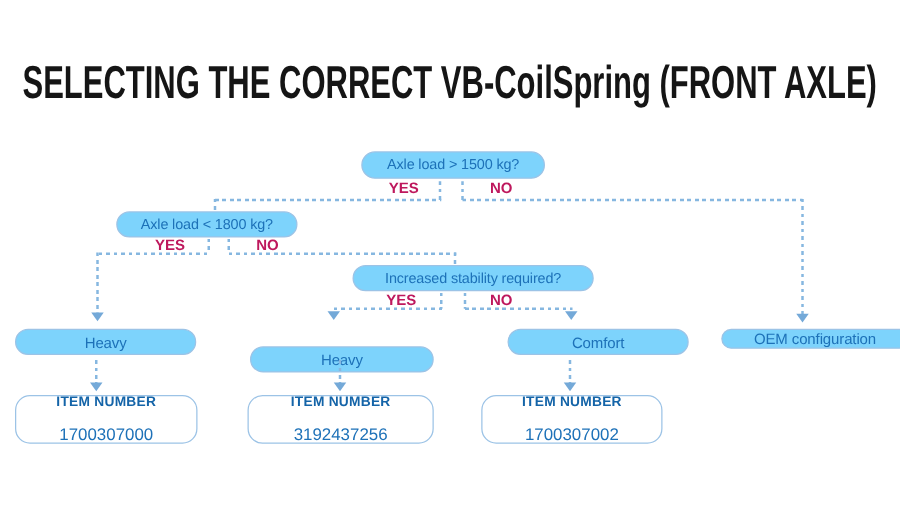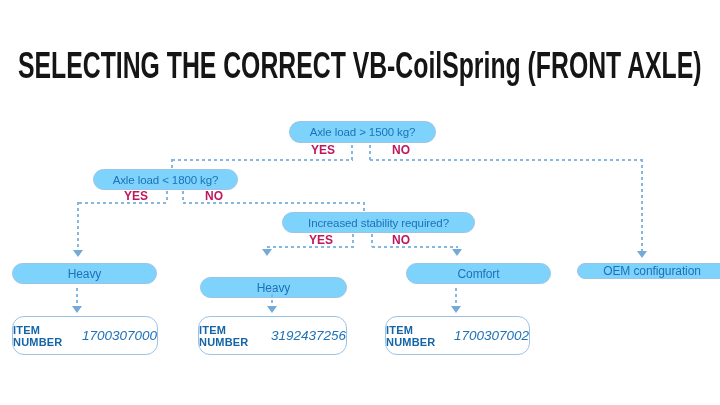--- a/index.html
+++ b/index.html
@@ -32,25 +32,25 @@
     background-image:repeating-linear-gradient(to bottom,#86b7e0 0 3px,transparent 3px 6px);
   }
   .arrow{
     position:absolute;width:0;height:0;
     border-left:5px solid transparent;border-right:5px solid transparent;
     border-top:7px solid #74a9d8;
   }
   .item-box{
     position:absolute;box-sizing:border-box;
     border:1.5px solid #9cc3e6;border-radius:12px;background:#ffffff;
-    display:flex;flex-direction:row;align-items:center;justify-content:center;
+    display:flex;flex-direction:column;align-items:center;justify-content:center;
     gap:12px;
   }
   .item-label{font-size:11px;font-weight:bold;color:#1464a8;letter-spacing:0.2px;}
-  .item-number{font-size:13.5px;color:#1d71b8;font-style:italic;}
+  .item-number{font-size:13.5px;color:#1d71b8;}
 </style>
 </head>
 <body>
 
 <div class="stage">
 
   <div class="title">SELECTING THE CORRECT VB-CoilSpring (FRONT AXLE)</div>
 
   <div class="pill" style="left:289px;top:121px;width:147px;height:22px">Axle load &gt; 1500 kg?</div>
   <div class="yn" style="left:303px;top:144px;width:40px">YES</div>

